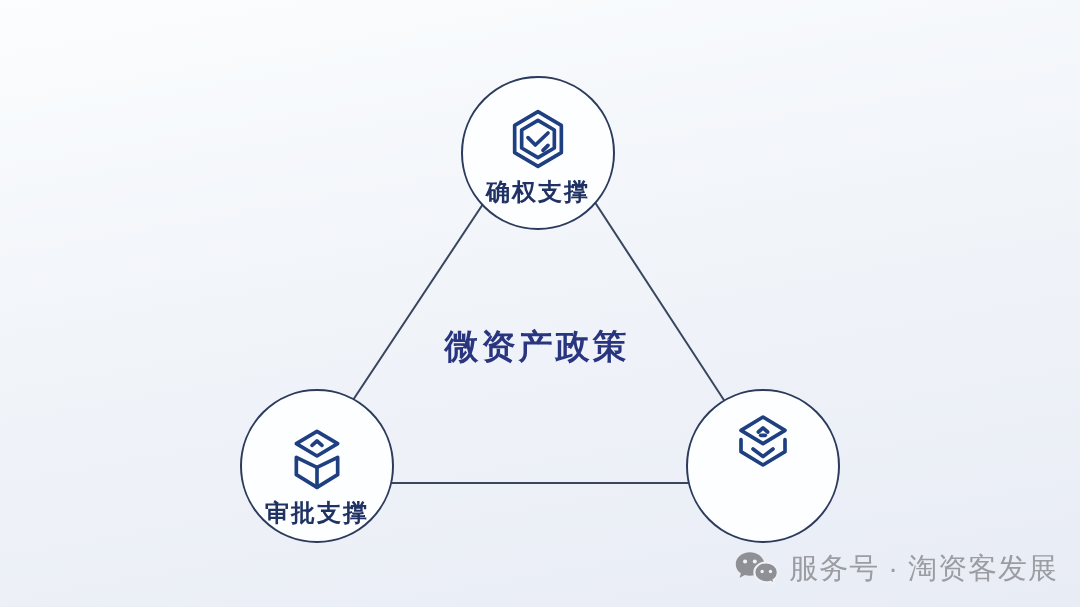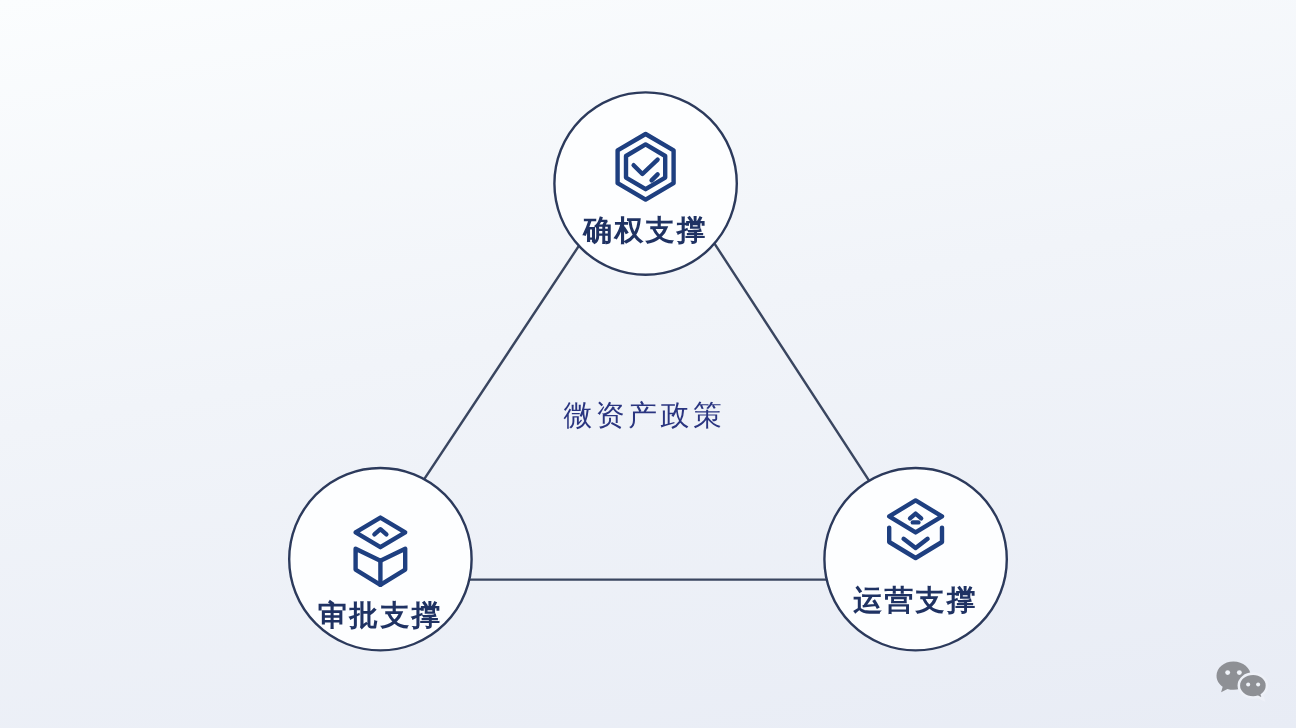--- a/index.html
+++ b/index.html
@@ -44,22 +44,22 @@
     font-weight: bold;
     letter-spacing: 2px;
     color: #1f3263;
     white-space: nowrap;
   }
   .center-title {
     position: absolute;
     left: 537px;
     top: 326px;
     transform: translateX(-50%);
-    font-size: 24px;
-    font-weight: 400;
+    font-size: 34px;
+    font-weight: 700;
     letter-spacing: 3px;
     line-height: 41px;
     color: #2a3580;
     white-space: nowrap;
   }
   .footer {
     position: absolute;
     right: 22px;
     top: 549px;
     display: flex;
@@ -103,31 +103,31 @@
   </div>
 
   <div class="node node-bottom-right">
     <svg class="node-icon" viewBox="0 0 96 96">
       <polygon points="48,3 81,23 48,43 15,23"></polygon>
       <polyline points="41,25.5 48,19.5 55,25.5"></polyline>
       <line x1="44.5" y1="30.5" x2="51.5" y2="30.5"></line>
       <polyline points="15,37 15,55 48,75 81,55 81,37"></polyline>
       <polyline points="33,51 48,62.5 63,51"></polyline>
     </svg>
-    <div class="node-label">运营支撑</div>
   </div>
 
   <div class="center-title">
     <div>微资产政策</div>
   </div>
 
   <div class="footer">
     <svg width="46" height="38" viewBox="0 0 52 42">
       <path d="M18 2C9 2 2 8 2 15.5c0 4.2 2.2 8 5.8 10.4L6.3 31l6-3.1c1.8.5 3.7.8 5.7.8 9 0 16.2-6 16.2-13.2S27 2 18 2z" fill="#8e9095"></path>
       <path d="M36.5 13.5c-7.5 0-13.5 5-13.5 11.2 0 6.2 6 11.3 13.5 11.3 1.6 0 3.2-.2 4.6-.7l5 2.6-1.3-4.5c3-2 4.7-5.2 4.7-8.7 0-6.2-6-11.2-13-11.2z" fill="#8e9095" stroke="#eef1f8" stroke-width="2.4"></path>
       <circle cx="12.5" cy="12.5" r="2.3" fill="#f0f3f9"></circle>
       <circle cx="23.5" cy="12.5" r="2.3" fill="#f0f3f9"></circle>
       <circle cx="31.8" cy="23.8" r="1.9" fill="#f0f3f9"></circle>
       <circle cx="41.2" cy="23.8" r="1.9" fill="#f0f3f9"></circle>
     </svg>
+    <span class="footer-text">服务号 · 淘资客发展</span>
   </div>
 
 </div>
 
 </body></html>

